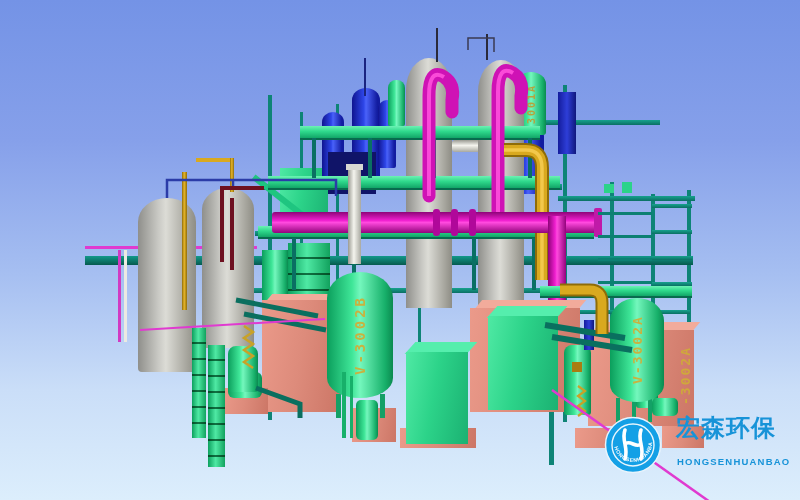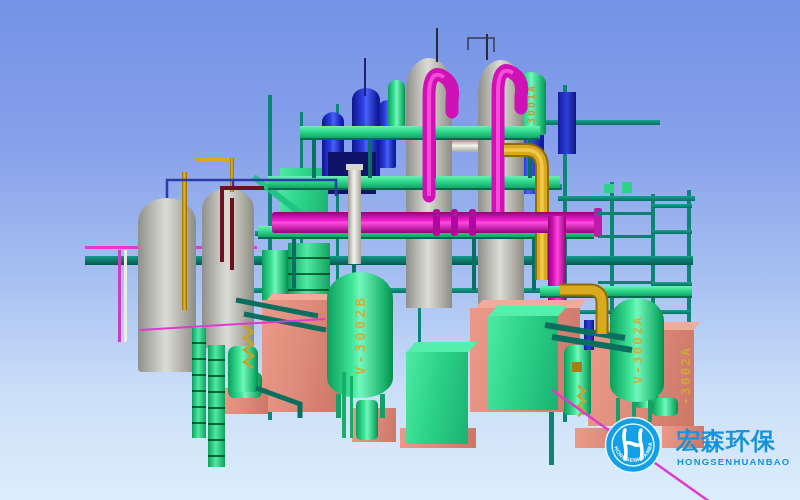--- a/index.html
+++ b/index.html
@@ -202,16 +202,16 @@
     <circle cx="29" cy="29" r="27.5" fill="#14a0e6" stroke="#e8f4fc" stroke-width="1.5"></circle>
     <circle cx="29" cy="29" r="21" fill="none" stroke="#ffffff" stroke-width="1.4" opacity="0.9"></circle>
     <path d="M21,14 C17,24 25,32 21,43 M37,14 C33,24 41,32 37,43 M21,28 C26,23 32,33 37,28" stroke="#ffffff" stroke-width="3.6" fill="none" stroke-linecap="round"></path>
     <defs>
         <path id="ringarc" d="M10,27 a19,19 0 1 0 38,0" fill="none"></path>
       </defs>
     <text font-size="5.2" fill="#ffffff" font-family="Liberation Sans, sans-serif" font-weight="bold" letter-spacing="0.6">
       <textPath href="#ringarc" startOffset="4">HONGSENHUANBAO</textPath>
     </text>
   </svg>
-  <div class="abs logo-cn" style="left:676px;top:425px">宏森环保</div>
+  <div class="abs logo-cn" style="left:676px;top:412px">宏森环保</div>
   <div class="abs logo-en" style="left:677px;top:456px">HONGSENHUANBAO</div>
 
 </div>
 
 </body></html>

